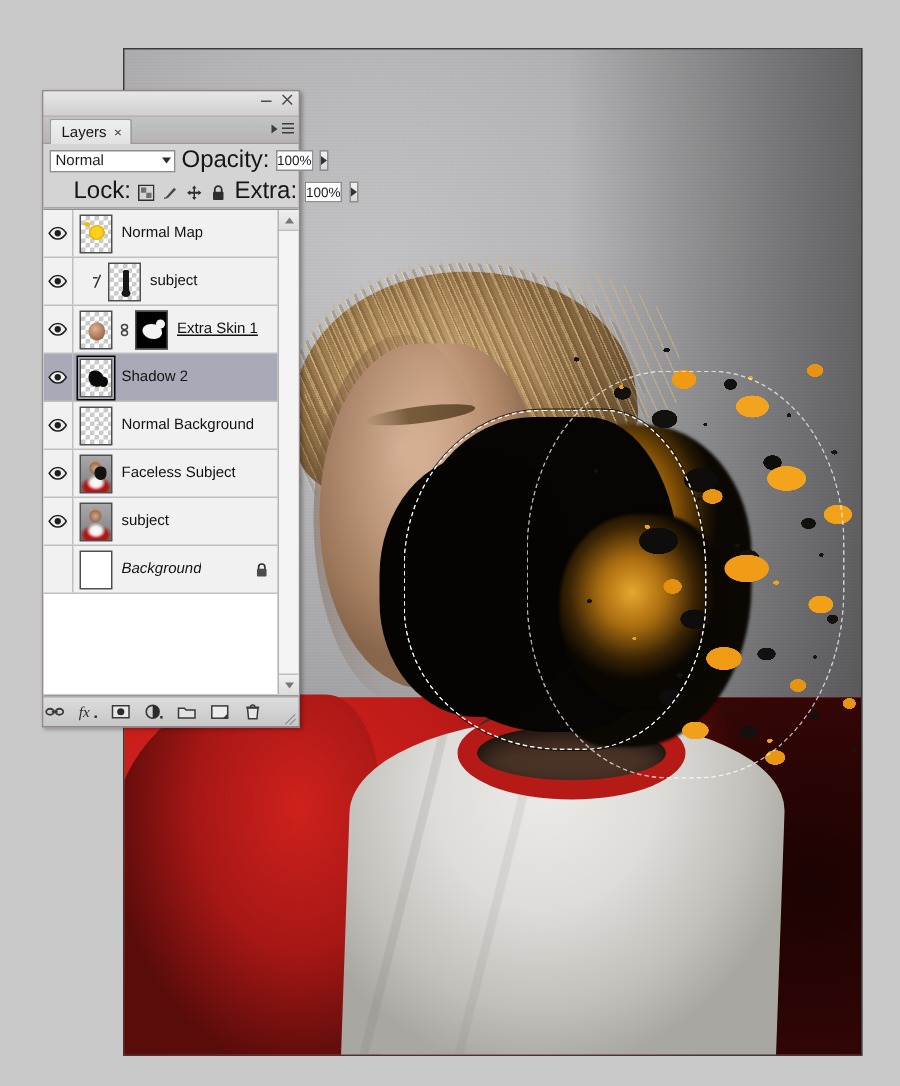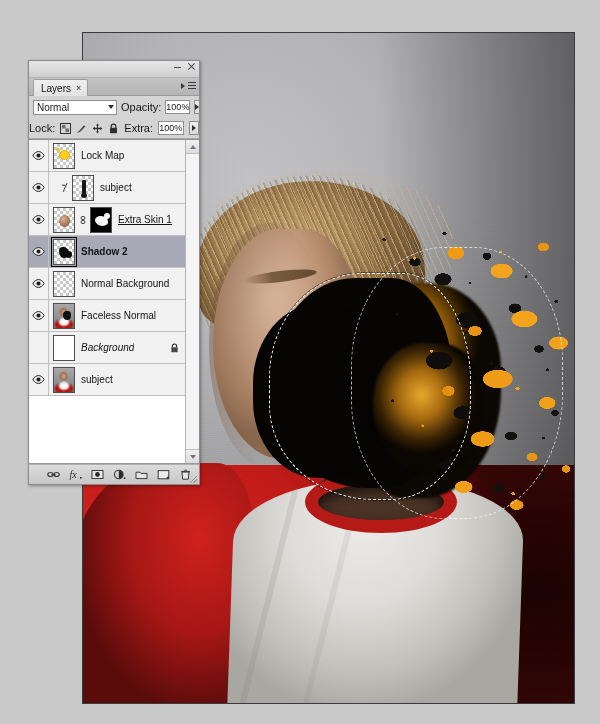--- a/index.html
+++ b/index.html
@@ -288,33 +288,33 @@
   .blend-row{
     height:22px;display:flex;align-items:center;gap:4px;padding:0 4px;
     background:#d4d4d4;
   }
   .blend-select{
     flex:0 0 84px;height:15px;background:#fff;border:1px solid #8e8e8e;
     display:flex;align-items:center;justify-content:space-between;
     padding:0 2px 0 3px;font-size:10px;cursor:pointer;box-sizing:border-box;
   }
   .chev{width:0;height:0;border-left:3.5px solid transparent;border-right:3.5px solid transparent;border-top:4px solid #2c2c2c;}
-  .fld-label{font-size:11px;color:#161616;white-space:nowrap;}
+  .fld-label{font-size:16px;color:#161616;white-space:nowrap;}
   .numbox{
     width:27px;height:14px;background:#fff;border:1px solid #8e8e8e;
     font-size:9px;display:flex;align-items:center;justify-content:center;box-sizing:border-box;cursor:text;
   }
   .spin{
     width:11px;height:14px;border:1px solid #8e8e8e;background:linear-gradient(180deg,#f2f2f2,#d8d8d8);
     display:flex;align-items:center;justify-content:center;cursor:pointer;box-sizing:border-box;
   }
   .spin .tri{width:0;height:0;border-top:3px solid transparent;border-bottom:3px solid transparent;border-left:4px solid #333;}
 
   .lock-row{
-    height:20px;display:flex;align-items:center;gap:5px;padding:0 0;
+    height:20px;display:flex;align-items:center;gap:5px;padding:0 20px;
     background:#d4d4d4;border-bottom:1px solid #a8a8a8;
   }
   .lock-icons{display:flex;align-items:center;gap:5px;}
   .lock-ic{width:11px;height:11px;cursor:pointer;}
 
   .layers-body{
     position:relative;flex:1;background:#ffffff;overflow:hidden;
     border-top:1px solid #8f8f8f;border-bottom:1px solid #9a9a9a;
   }
   .layer-list{position:absolute;left:0;top:0;right:13px;bottom:0;}
@@ -339,21 +339,21 @@
     background-size:6px 6px;background-position:0 0,3px 3px;
     position:relative;overflow:hidden;cursor:pointer;
   }
   .thumb.sel{outline:1px solid #000;outline-offset:1px;}
   .thumb.plain{background-image:none;background-color:#fff;}
   .thumb.black{background-image:none;background-color:#000;}
   .link-ic{width:9px;height:12px;display:flex;align-items:center;justify-content:center;color:#333;font-size:9px;cursor:pointer;}
   .layer-name{
     padding-left:6px;font-size:10px;color:#121212;white-space:nowrap;overflow:hidden;
   }
-  .layer-name.bold{font-weight:bold;}
+  .layer-name.bold{font-weight:normal;}
   .layer-name.italic{font-style:italic;}
   .layer-name.underline{text-decoration:underline;}
   .lock-badge{
     position:absolute;right:7px;top:50%;transform:translateY(-50%);
     width:9px;height:10px;
   }
   .indent{padding-left:11px;}
 
   
   .tb-dot-yellow{position:absolute;left:5px;top:6px;width:11px;height:10px;background:radial-gradient(circle,#ffd21e 45%,#e8a400 70%,rgba(232,164,0,0) 72%);border-radius:50%;}
@@ -382,21 +382,21 @@
   .scroll-arrow{
     width:13px;height:13px;background:linear-gradient(180deg,#f0f0f0,#dcdcdc);
     border-bottom:1px solid #bdbdbd;display:flex;align-items:center;justify-content:center;cursor:pointer;
   }
   .scroll-arrow.bottom{position:absolute;bottom:0;border-bottom:none;border-top:1px solid #bdbdbd;}
   .sa-up{width:0;height:0;border-left:3.5px solid transparent;border-right:3.5px solid transparent;border-bottom:4px solid #777;}
   .sa-dn{width:0;height:0;border-left:3.5px solid transparent;border-right:3.5px solid transparent;border-top:4px solid #777;}
 
   .panel-footer{
     height:19px;background:linear-gradient(180deg,#dcdcdc,#c7c7c7);
-    display:flex;align-items:center;gap:9px;padding:0 18px;position:relative;
+    display:flex;align-items:center;gap:9px;padding:0 1px;position:relative;
     border-top:1px solid #aeaeae;
   }
   .foot-ic{width:13px;height:13px;cursor:pointer;position:relative;color:#2e2e2e;}
   .grip{
     position:absolute;right:2px;bottom:1px;width:7px;height:7px;
     background:
       linear-gradient(135deg,transparent 45%,#9a9a9a 45%,#9a9a9a 55%,transparent 55%),
       linear-gradient(135deg,transparent 70%,#9a9a9a 70%,#9a9a9a 80%,transparent 80%);
   }
 </style>
@@ -521,21 +521,21 @@
                   <path d="M0.8 4.5C2.6 1.6 4.6 0.6 6.5 0.6s3.9 1 5.7 3.9c-1.8 2.9-3.8 3.9-5.7 3.9S2.6 7.4 0.8 4.5z" fill="#f2f2f2" stroke="#1f1f1f" stroke-width="1"></path>
                   <circle cx="6.5" cy="4.5" r="2.1" fill="#1f1f1f"></circle>
                 </svg>
               </span>
             </div>
             <div class="thumbs">
               <span class="thumb">
                 <span class="tb-dot-yellow"></span>
               </span>
             </div>
-            <div class="layer-name">Lock Map</div>
+            <div class="layer-name">Normal Map</div>
           </div>
           <div class="layer-row">
             <div class="eye-cell">
               <span class="eye">
                 <svg width="13" height="9" viewBox="0 0 13 9">
                   <path d="M0.8 4.5C2.6 1.6 4.6 0.6 6.5 0.6s3.9 1 5.7 3.9c-1.8 2.9-3.8 3.9-5.7 3.9S2.6 7.4 0.8 4.5z" fill="#f2f2f2" stroke="#1f1f1f" stroke-width="1"></path>
                   <circle cx="6.5" cy="4.5" r="2.1" fill="#1f1f1f"></circle>
                 </svg>
               </span>
             </div>
@@ -616,48 +616,48 @@
                   <path d="M0.8 4.5C2.6 1.6 4.6 0.6 6.5 0.6s3.9 1 5.7 3.9c-1.8 2.9-3.8 3.9-5.7 3.9S2.6 7.4 0.8 4.5z" fill="#f2f2f2" stroke="#1f1f1f" stroke-width="1"></path>
                   <circle cx="6.5" cy="4.5" r="2.1" fill="#1f1f1f"></circle>
                 </svg>
               </span>
             </div>
             <div class="thumbs">
               <span class="thumb">
                 <span class="tb-person faceless"></span>
               </span>
             </div>
-            <div class="layer-name">Faceless Normal</div>
-          </div>
-          <div class="layer-row">
-            <div class="eye-cell"></div>
-            <div class="thumbs">
-              <span class="thumb plain"></span>
-            </div>
-            <div class="layer-name italic">Background</div>
-            <span class="lock-badge"><svg width="9" height="10" viewBox="0 0 9 10">
-                <path d="M2.4 4.4V3.1a2.1 2.1 0 0 1 4.2 0v1.3" fill="none" stroke="#2e2e2e" stroke-width="1.1"></path>
-                <rect x="1.3" y="4.2" width="6.4" height="5.1" rx="0.6" fill="#4b4b4b"></rect>
-              </svg></span>
+            <div class="layer-name">Faceless Subject</div>
           </div>
           <div class="layer-row">
             <div class="eye-cell">
               <span class="eye">
                 <svg width="13" height="9" viewBox="0 0 13 9">
                   <path d="M0.8 4.5C2.6 1.6 4.6 0.6 6.5 0.6s3.9 1 5.7 3.9c-1.8 2.9-3.8 3.9-5.7 3.9S2.6 7.4 0.8 4.5z" fill="#f2f2f2" stroke="#1f1f1f" stroke-width="1"></path>
                   <circle cx="6.5" cy="4.5" r="2.1" fill="#1f1f1f"></circle>
                 </svg>
               </span>
             </div>
             <div class="thumbs">
               <span class="thumb">
                 <span class="tb-person"></span>
               </span>
             </div>
             <div class="layer-name">subject</div>
+          </div>
+          <div class="layer-row">
+            <div class="eye-cell"></div>
+            <div class="thumbs">
+              <span class="thumb plain"></span>
+            </div>
+            <div class="layer-name italic">Background</div>
+            <span class="lock-badge"><svg width="9" height="10" viewBox="0 0 9 10">
+                <path d="M2.4 4.4V3.1a2.1 2.1 0 0 1 4.2 0v1.3" fill="none" stroke="#2e2e2e" stroke-width="1.1"></path>
+                <rect x="1.3" y="4.2" width="6.4" height="5.1" rx="0.6" fill="#4b4b4b"></rect>
+              </svg></span>
           </div>
         </div>
 
       <div class="scroll">
         <div class="scroll-arrow">
             <span class="sa-up"></span>
           </div>
         <div class="scroll-arrow bottom">
             <span class="sa-dn"></span>
           </div>

